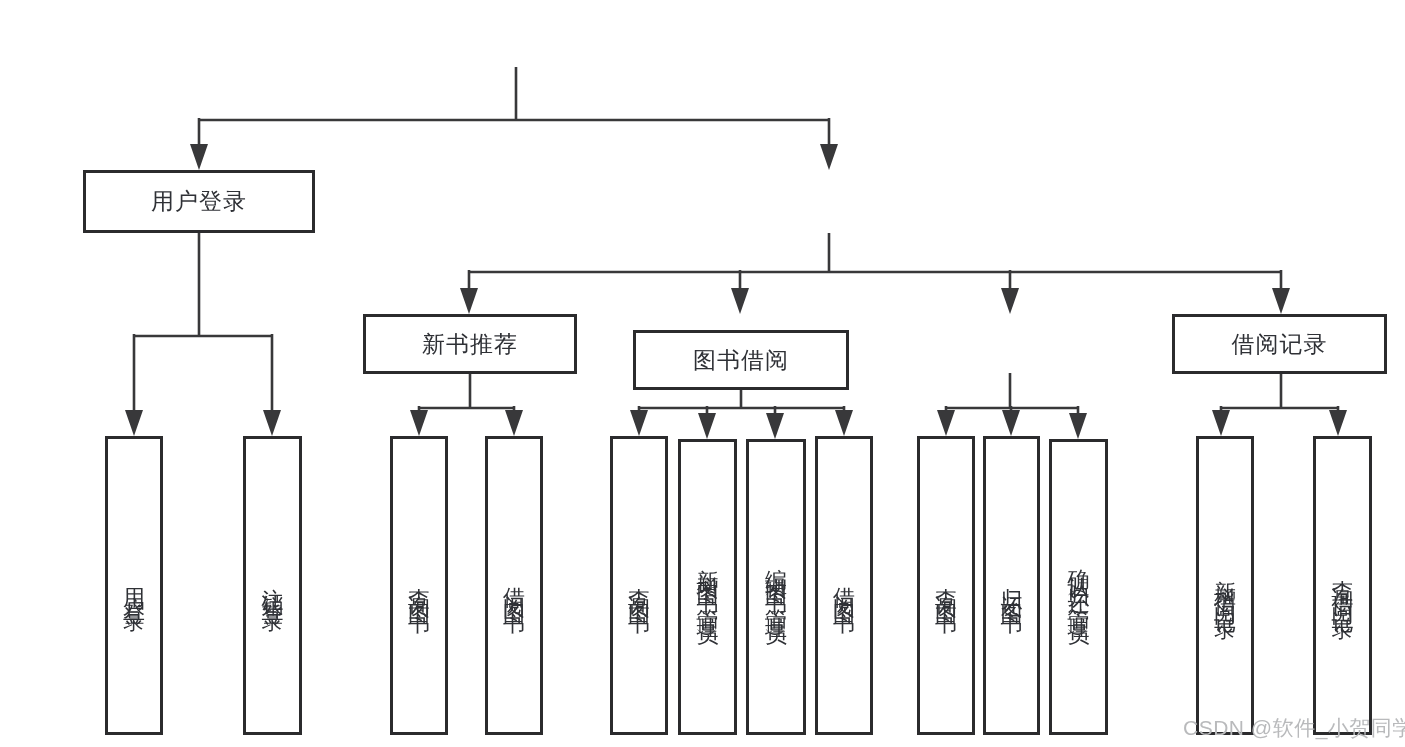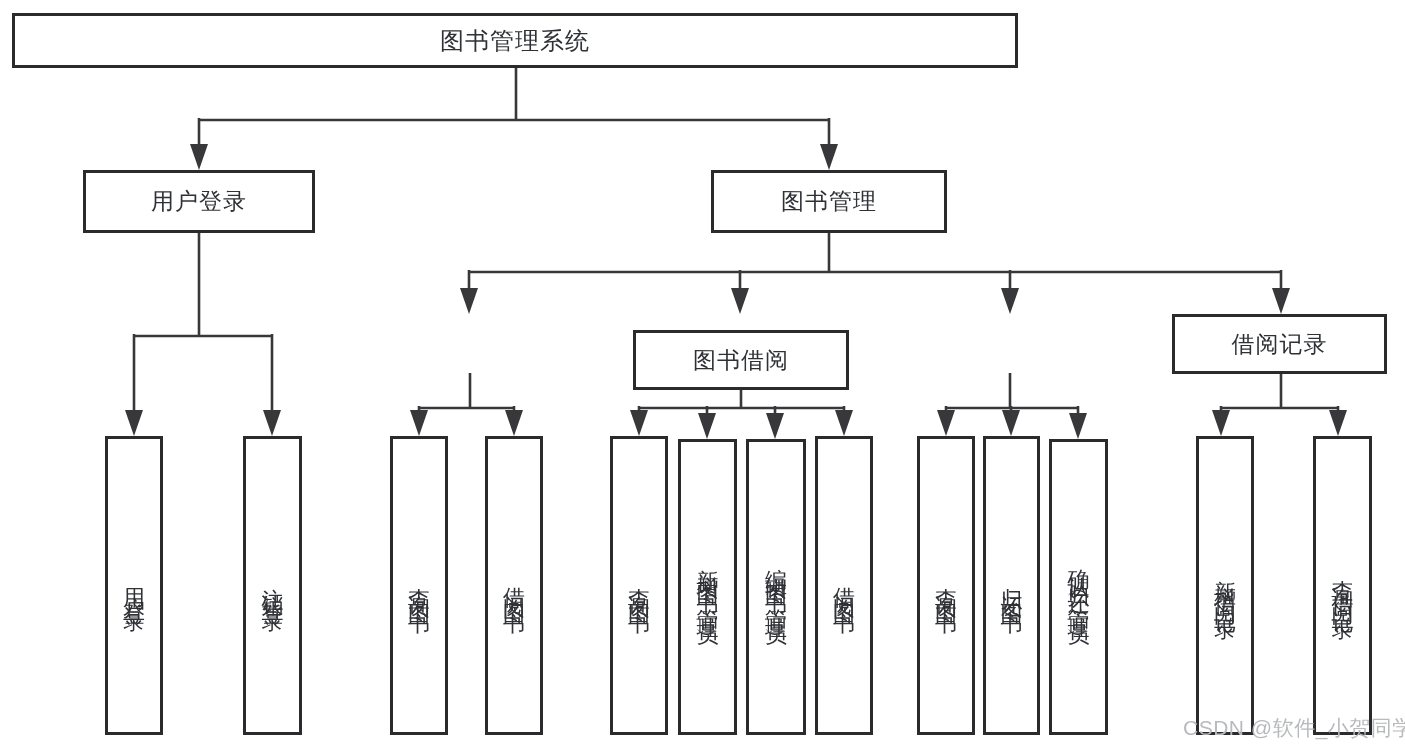--- a/index.html
+++ b/index.html
@@ -102,31 +102,28 @@
     <path d="M1010 373 V408 M946 408 H1078 M946 406 V418 M1011 406 V418 M1078 406 V421"></path>
     <polygon points="937,410 955,410 946,436"></polygon>
     <polygon points="1002,410 1020,410 1011,436"></polygon>
     <polygon points="1069,413 1087,413 1078,439"></polygon>
 
     <path d="M1281 373 V408 M1221 408 H1338 M1221 406 V418 M1338 406 V418"></path>
     <polygon points="1212,410 1230,410 1221,436"></polygon>
     <polygon points="1329,410 1347,410 1338,436"></polygon>
   </svg>
 
-  <div class="node h root" style="left:12px;top:13px;width:1006px;height:55px">
-    <span class="lbl">图书管理系统</span>
-  </div>
 
   <div class="node h" style="left:83px;top:170px;width:232px;height:63px">
     <span class="lbl">用户登录</span>
   </div>
-  <div class="node h" style="left:711px;top:170px;width:236px;height:63px">
-    <span class="lbl">图书管理</span>
+
+  <div class="node h" style="left:363px;top:314px;width:214px;height:60px">
+    <span class="lbl">新书推荐</span>
   </div>
-
   <div class="node h" style="left:633px;top:330px;width:216px;height:60px">
     <span class="lbl">图书借阅</span>
   </div>
   <div class="node h" style="left:1172px;top:314px;width:215px;height:60px">
     <span class="lbl">借阅记录</span>
   </div>
 
   <div class="node v" style="left:105px;top:436px;width:58px;height:299px">
     <span class="lbl">用户登录</span>
   </div>

